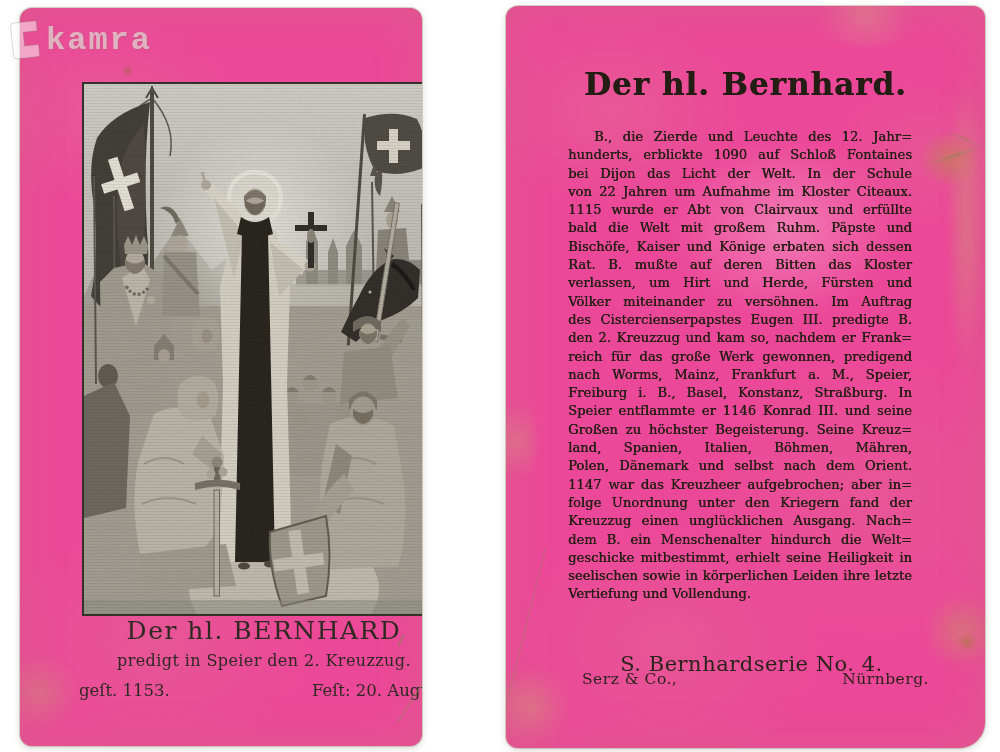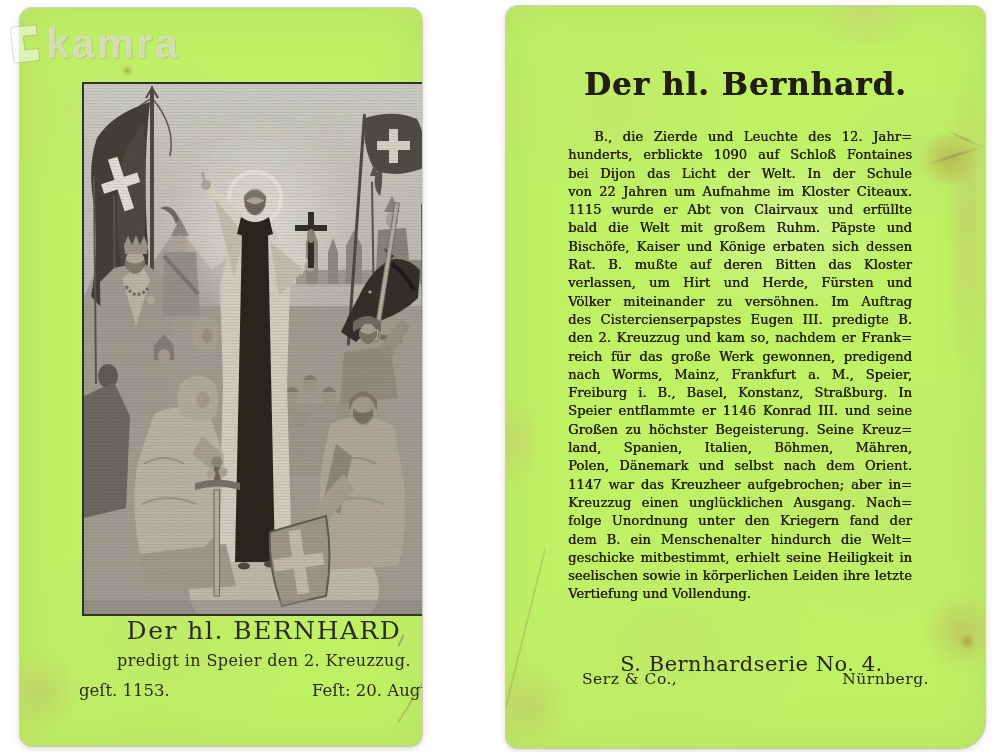--- a/index.html
+++ b/index.html
@@ -2,21 +2,21 @@
 <html><head>
 <meta charset="utf-8">
 <style>
   html,body{margin:0;padding:0;}
   body{
     width:1000px;height:752px;position:relative;overflow:hidden;
     background:#ffffff;
     font-family:"DejaVu Serif","Liberation Serif",serif;
   }
   .card{
-    position:absolute;background:#bef264;border-radius:12px;overflow:hidden;
+    position:absolute;background:#ec4899;border-radius:12px;overflow:hidden;
     box-shadow:0 0 0 1px rgba(150,138,108,.35), 0 2px 7px rgba(110,100,80,.28),
                inset 0 0 46px rgba(168,148,98,.22);
   }
   .card::before{ 
     content:"";position:absolute;inset:0;pointer-events:none;
     background:
       radial-gradient(220px 160px at 22% 14%, rgba(206,186,138,.14), transparent 60%),
       radial-gradient(300px 240px at 78% 66%, rgba(202,182,132,.11), transparent 60%),
       radial-gradient(190px 150px at 58% 30%, rgba(255,255,255,.28), transparent 60%),
       radial-gradient(260px 200px at 34% 86%, rgba(198,178,128,.13), transparent 60%),
@@ -62,22 +62,22 @@
   .bk-series{position:absolute;top:646px;left:12px;right:0;text-align:center;
              font-size:21px;color:#2b241a;letter-spacing:.5px;}
   .bk-pubrow{position:absolute;top:664px;left:76px;right:56px;display:flex;
              justify-content:space-between;font-size:15.5px;color:#2b241a;letter-spacing:.5px;}
 
   
   .watermark{position:absolute;left:8px;top:20px;display:flex;align-items:center;
              pointer-events:none;opacity:.85;}
   .wm-icon{width:34px;height:40px;margin-right:4px;}
   .wm-text{
-    font-family:Liberation Sans, sans-serif;
-    font-size:42px;font-weight:bold;letter-spacing:2px;color:rgba(255,255,255,.62);
+    font-family:Liberation Mono, monospace;
+    font-size:32px;font-weight:bold;letter-spacing:2px;color:rgba(255,255,255,.62);
     text-shadow:0 0 1px rgba(130,118,88,.55), 1px 1px 1px rgba(130,118,88,.25);
     text-align:center;
   }
   .crease{position:absolute;pointer-events:none;background:linear-gradient(90deg,rgba(255,255,255,.0),rgba(148,128,88,.5),rgba(255,255,255,.0));}
 </style>
 </head>
 <body>
 
 <div class="card card-front">
 
@@ -303,22 +303,22 @@
       <div>des Cistercienserpapstes Eugen III. predigte B.</div>
       <div>den 2. Kreuzzug und kam so, nachdem er Frank=</div>
       <div>reich für das große Werk gewonnen, predigend</div>
       <div>nach Worms, Mainz, Frankfurt a. M., Speier,</div>
       <div>Freiburg i. B., Basel, Konstanz, Straßburg. In</div>
       <div>Speier entflammte er 1146 Konrad III. und seine</div>
       <div>Großen zu höchster Begeisterung. Seine Kreuz=</div>
       <div>land, Spanien, Italien, Böhmen, Mähren,</div>
       <div>Polen, Dänemark und selbst nach dem Orient.</div>
       <div>1147 war das Kreuzheer aufgebrochen; aber in=</div>
+      <div>folge Unordnung unter den Kriegern fand der</div>
       <div>Kreuzzug einen unglücklichen Ausgang. Nach=</div>
-      <div>folge Unordnung unter den Kriegern fand der</div>
       <div>dem B. ein Menschenalter hindurch die Welt=</div>
       <div>geschicke mitbestimmt, erhielt seine Heiligkeit in</div>
       <div>seelischen sowie in körperlichen Leiden ihre letzte</div>
       <div>Vertiefung und Vollendung.</div>
     </div>
   <div class="bk-series">S. Bernhardserie No. 4.</div>
   <div class="bk-pubrow">
     <span>Serz &amp; Co.,</span>
     <span>Nürnberg.</span>
   </div>

